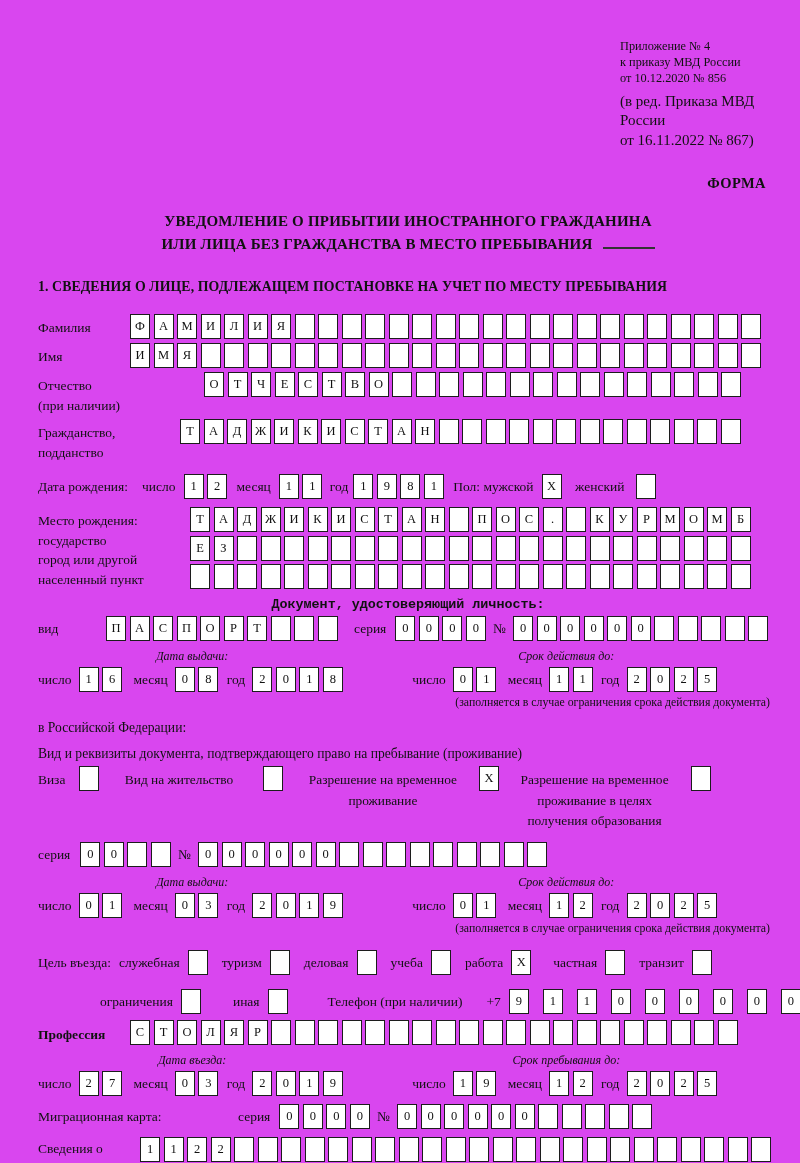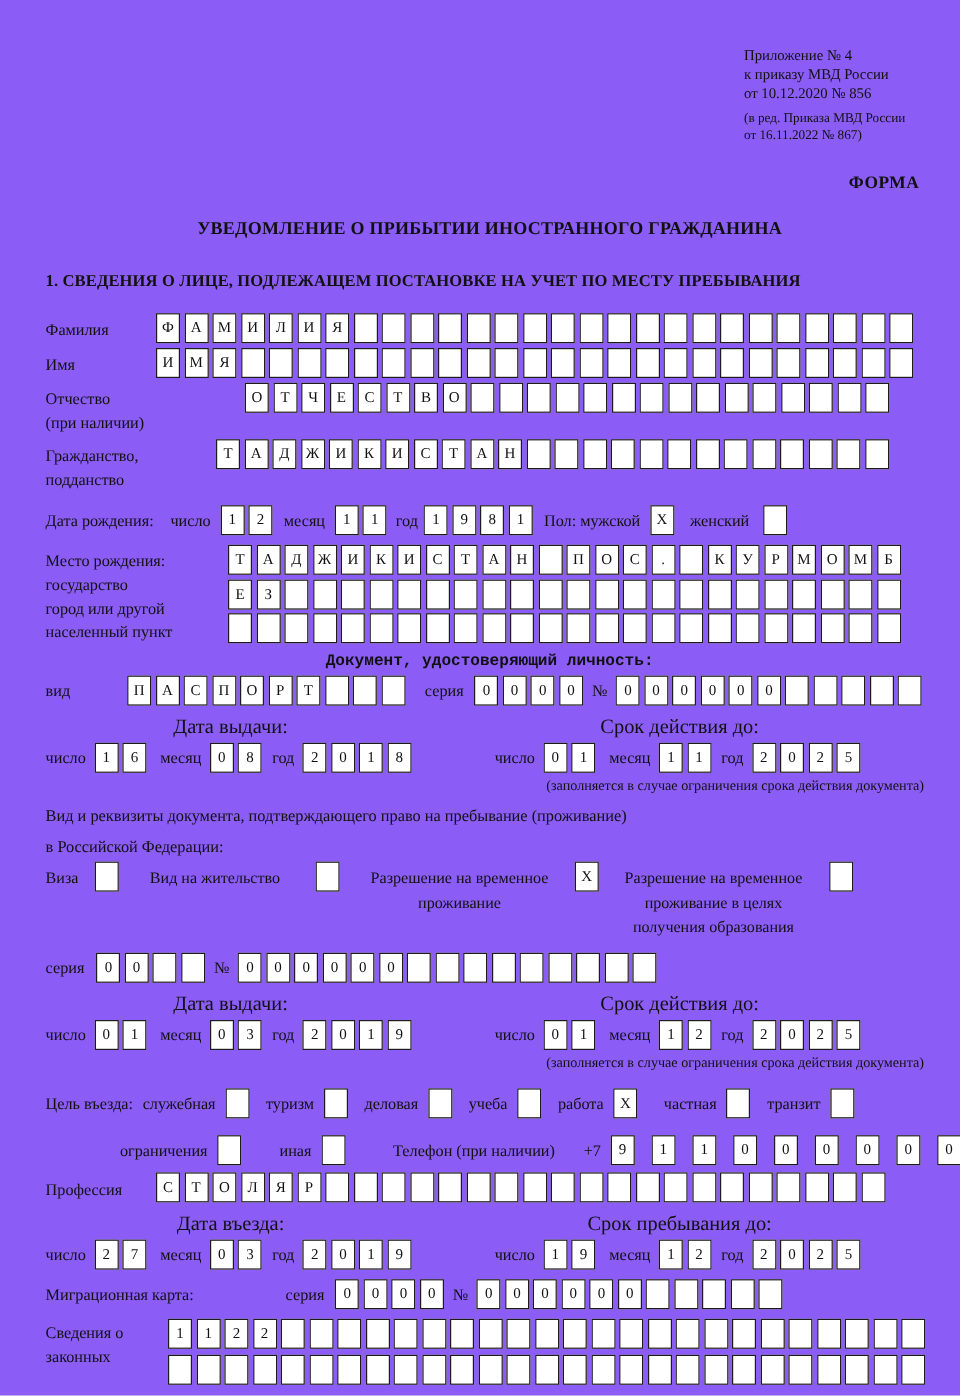--- a/index.html
+++ b/index.html
@@ -1,28 +1,28 @@
 <!DOCTYPE html>
 <html><head>
 <meta charset="utf-8">
 <style>
   * { margin:0; padding:0; box-sizing:border-box; }
   html,body { background:#e8e8e8; }
   .page {
     position:relative;
     width:800px; height:1163px;
     margin:0 auto;
-    background:#8b5cf6;
+    background:#d946ef;
     font-family:"Liberation Serif","DejaVu Serif",serif;
     color:#111;
     padding:38px 22px 10px 38px;
     overflow:hidden;
   }
   .appendix { margin-left:582px; font-size:12.3px; line-height:1.32; }
-  .edition  { margin-left:582px; margin-top:5px; font-size:11px; line-height:1.32; }
+  .edition  { margin-left:582px; margin-top:5px; font-size:15px; line-height:1.32; }
   .forma { text-align:right; padding-right:12px; margin-top:24px; font-weight:bold; font-size:14.5px; letter-spacing:.4px; }
   .title { text-align:center; font-weight:bold; font-size:15px; line-height:1.5; margin-top:18px; letter-spacing:.2px; }
   .uline { display:inline-block; width:52px; border-bottom:2px solid #333; vertical-align:baseline; margin-left:10px; }
   .section1 { font-weight:bold; font-size:13.8px; margin-top:24px; letter-spacing:.1px; }
 
   .frow { display:flex; align-items:flex-start; }
   .flabel { font-size:13.5px; line-height:1.45; padding-top:4px; flex:none; }
   .cellrow { display:flex; flex:none; }
   .cell {
     flex:none; width:20px; height:25px; margin-right:3.5px;
@@ -35,21 +35,21 @@
   .mt26 { margin-top:19px; } .mt4 { margin-top:4px; } .mt8 { margin-top:8px; }
   .mt6 { margin-top:6px; } .mt10 { margin-top:10px; } .mt12 { margin-top:12px; }
 
   .w92 { width:92px; } .w166 { width:166px; } .w142 { width:142px; } .w152 { width:152px; }
 
   .stack3 > .cellrow { margin-bottom:3.5px; }
 
   .docheader { text-align:center; font-weight:bold; font-size:13.4px; margin-top:4px;font-family:Liberation Mono, monospace; }
 
   .dates { display:flex; margin-top:8px; }
-  .dtitle { text-align:center; font-size:17px; margin-bottom:3px; }
+  .dtitle { text-align:center; font-size:12px; margin-bottom:3px;font-style:italic; }
   .dline { display:flex; align-items:flex-start; }
   .dline .ilabel { margin-right:7px; }
   .note { text-align:right; font-size:11.8px; padding-right:8px; margin-top:3px; }
 
   .intro { font-size:13.6px; margin-top:10px; }
   .opts { display:flex; align-items:flex-start; margin-top:4px; }
   .opt { display:flex; align-items:flex-start; }
   .optlines { text-align:center; font-size:13.4px; line-height:1.55; padding-top:4px; }
   .opt .cell { margin-left:10px; }
 
@@ -73,20 +73,21 @@
   </div>
   <div class="edition">
     <div>(в ред. Приказа МВД России</div>
     <div>от 16.11.2022 № 867)</div>
   </div>
 
   <div class="forma">ФОРМА</div>
 
   <div class="title">
     <div>УВЕДОМЛЕНИЕ О ПРИБЫТИИ ИНОСТРАННОГО ГРАЖДАНИНА</div>
+    <div><span>ИЛИ ЛИЦА БЕЗ ГРАЖДАНСТВА В МЕСТО ПРЕБЫВАНИЯ</span><span class="uline"></span></div>
   </div>
 
   <div class="section1">1. СВЕДЕНИЯ О ЛИЦЕ, ПОДЛЕЖАЩЕМ ПОСТАНОВКЕ НА УЧЕТ ПО МЕСТУ ПРЕБЫВАНИЯ</div>
 
   <div class="frow mt26">
     <div class="flabel w92">Фамилия</div>
     <div class="cellrow">
         <span class="cell">Ф</span>
         <span class="cell">А</span>
         <span class="cell">М</span>
@@ -413,22 +414,22 @@
             <span class="cell">2</span>
             <span class="cell">0</span>
             <span class="cell">2</span>
             <span class="cell">5</span>
           </div>
       </div>
     </div>
   </div>
   <div class="note">(заполняется в случае ограничения срока действия документа)</div>
 
+  <div class="intro mt6">в Российской Федерации:</div>
   <div class="intro">Вид и реквизиты документа, подтверждающего право на пребывание (проживание)</div>
-  <div class="intro mt6">в Российской Федерации:</div>
 
   <div class="opts">
     <div class="opt">
       <div class="optlines">Виза</div>
       <div class="cellrow" style="margin-left:4px;">
           <span class="cell"></span>
         </div>
     </div>
     <div class="opt" style="margin-left:22px;">
       <div class="optlines">Вид на жительство</div>
@@ -583,21 +584,21 @@
         <span class="cell">0</span>
         <span class="cell">0</span>
         <span class="cell">0</span>
         <span class="cell">0</span>
         <span class="cell">0</span>
         <span class="cell">0</span>
       </div>
   </div>
 
   <div class="frow mt6">
-    <div class="flabel w92" style="padding-top:5px;">Профессия</div>
+    <div class="flabel w92" style="padding-top:5px;font-weight:bold;">Профессия</div>
     <div class="cellrow">
         <span class="cell">С</span>
         <span class="cell">Т</span>
         <span class="cell">О</span>
         <span class="cell">Л</span>
         <span class="cell">Я</span>
         <span class="cell">Р</span>
         <span class="cell"></span>
         <span class="cell"></span>
         <span class="cell"></span>

